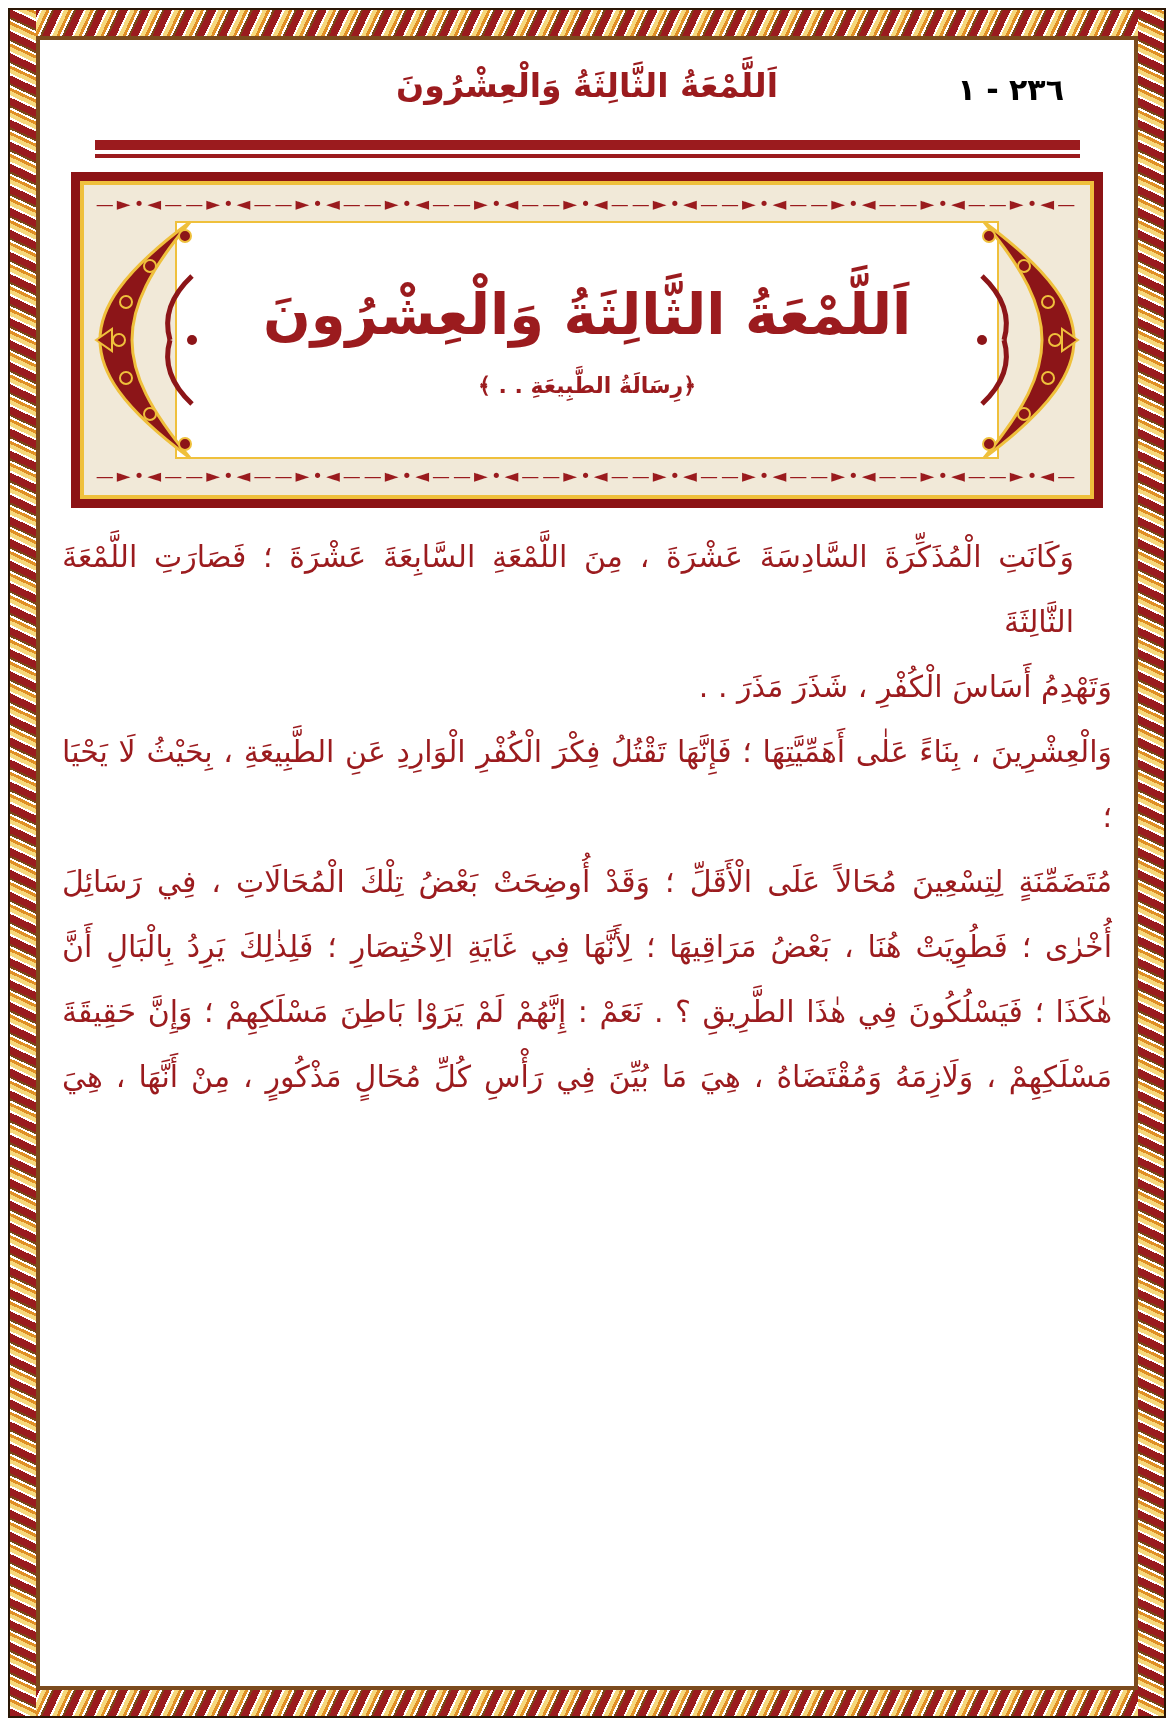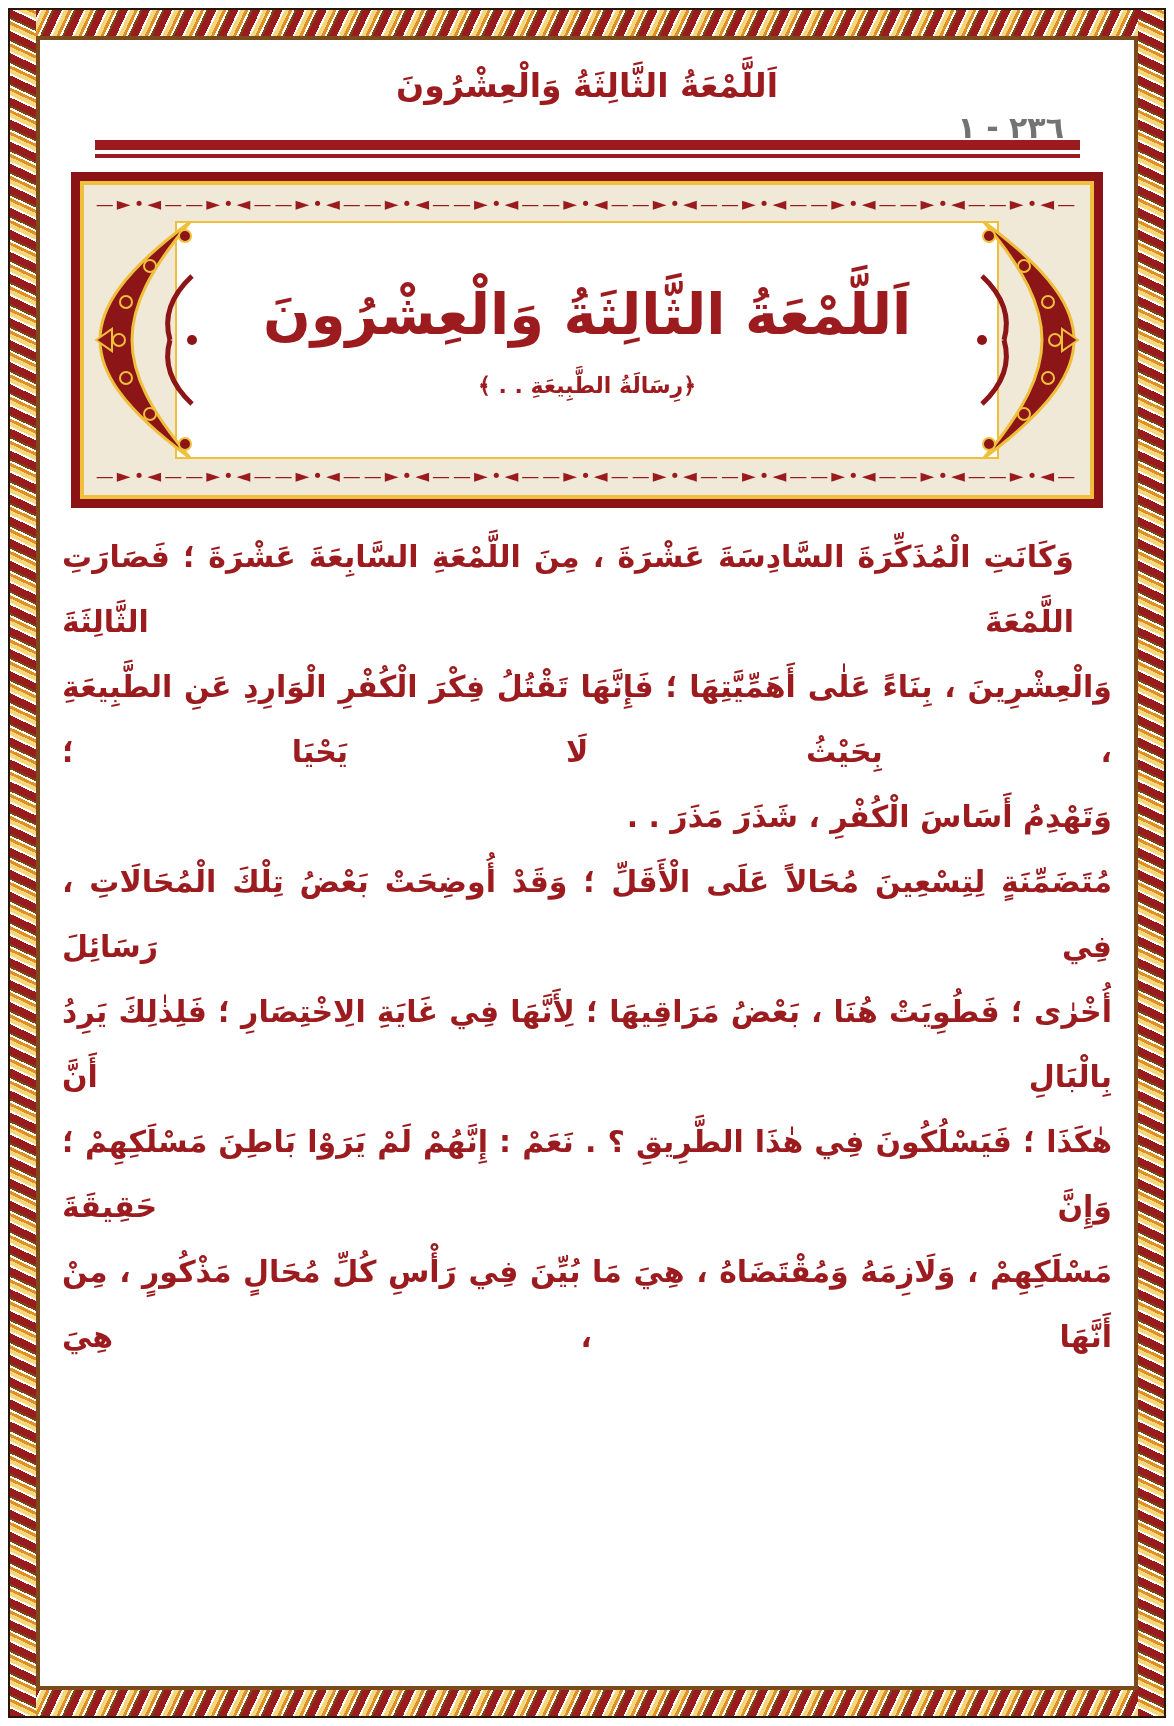--- a/index.html
+++ b/index.html
@@ -23,21 +23,21 @@
   .chain.right{right:10px;top:10px;bottom:10px;width:26px;}
   .inner-line{position:absolute;inset:36px;border:4px solid #7b4b1d;pointer-events:none;}
 
   .content{position:absolute;inset:44px 58px;z-index:2;}
 
   
   .pageheader{position:relative;height:66px;margin-top:18px;}
   .chapter-header{position:absolute;left:0;right:0;top:4px;text-align:center;
     font-size:33px;font-weight:bold;color:#9b1b1e;direction:rtl;}
   .page-number{position:absolute;right:52px;top:10px;font-size:30px;
-    font-weight:bold;color:#737373;direction:rtl;margin-top:38px;}
+    font-weight:bold;color:#000000;direction:rtl;}
   .double-rule{margin:12px auto 0;width:985px;height:4px;
     border-top:10px solid #9b1b1e;border-bottom:4px solid #9b1b1e;}
 
   
   .title-box{margin:14px auto 0;width:1014px;height:318px;background:#f1e9d8;
     border:9px solid #8c1315;box-shadow:inset 0 0 0 4px #efc03c;position:relative;}
   .arrow-band{position:absolute;left:8px;right:8px;height:30px;overflow:hidden;text-align:center;}
   .arrow-band.top{top:8px;}
   .arrow-band.bottom{bottom:8px;}
   .arrow-band::before{
@@ -47,21 +47,21 @@
     border:2px solid #efc03c;display:flex;flex-direction:column;align-items:center;
     justify-content:center;gap:26px;}
   .tb-title{font-size:56px;font-weight:bold;color:#9b1b1e;direction:rtl;white-space:nowrap;}
   .tb-subtitle{font-size:22px;font-weight:bold;color:#9b1b1e;direction:rtl;}
   .ornament{position:absolute;top:50%;width:132px;height:252px;z-index:3;}
   .ornament.left{left:8px;transform:translateY(-50%);}
   .ornament.right{right:8px;transform:translateY(-50%) scaleX(-1);}
 
   
   main{margin:16px 4px 0;direction:rtl;}
-  .bline{font-size:30px;font-weight:bold;color:#9b1b1e;line-height:65px;
+  .bline{font-size:30px;font-weight:normal;color:#9b1b1e;line-height:65px;
     text-align:justify;text-align-last:justify;}
   .bline.indent{padding-right:38px;}
   .bline.end{text-align:right;text-align-last:right;}
 </style>
 </head>
 <body>
 
 <div class="page">
   <div class="outer-edge"></div>
   <div class="chain top"></div>
@@ -113,22 +113,22 @@
         <circle cx="62" cy="200" r="6" fill="#8c1518" stroke="#efc03c" stroke-width="2"></circle>
         <circle cx="97" cy="230" r="6" fill="#8c1518" stroke="#efc03c" stroke-width="2"></circle>
         <path d="M104,62 Q72,92 82,126" fill="none" stroke="#8c1518" stroke-width="5"></path>
         <path d="M104,190 Q72,160 82,126" fill="none" stroke="#8c1518" stroke-width="5"></path>
         <circle cx="104" cy="126" r="5" fill="#8c1518"></circle>
       </svg>
     </div>
 
     <main>
       <div class="bline indent">وَكَانَتِ الْمُذَكِّرَةَ السَّادِسَةَ عَشْرَةَ ، مِنَ اللَّمْعَةِ السَّابِعَةَ عَشْرَةَ ؛ فَصَارَتِ اللَّمْعَةَ الثَّالِثَةَ</div>
+      <div class="bline end">وَتَهْدِمُ أَسَاسَ الْكُفْرِ ، شَذَرَ مَذَرَ . .</div>
       <div class="bline">وَالْعِشْرِينَ ، بِنَاءً عَلٰى أَهَمِّيَّتِهَا ؛ فَإِنَّهَا تَقْتُلُ فِكْرَ الْكُفْرِ الْوَارِدِ عَنِ الطَّبِيعَةِ ، بِحَيْثُ لَا يَحْيَا ؛</div>
-      <div class="bline end">وَتَهْدِمُ أَسَاسَ الْكُفْرِ ، شَذَرَ مَذَرَ . .</div>
       <div class="bline">مُتَضَمِّنَةٍ لِتِسْعِينَ مُحَالاً عَلَى الْأَقَلِّ ؛ وَقَدْ أُوضِحَتْ بَعْضُ تِلْكَ الْمُحَالَاتِ ، فِي رَسَائِلَ</div>
       <div class="bline">أُخْرٰى ؛ فَطُوِيَتْ هُنَا ، بَعْضُ مَرَاقِيهَا ؛ لِأَنَّهَا فِي غَايَةِ الِاخْتِصَارِ ؛ فَلِذٰلِكَ يَرِدُ بِالْبَالِ أَنَّ</div>
       <div class="bline">هٰكَذَا ؛ فَيَسْلُكُونَ فِي هٰذَا الطَّرِيقِ ؟ . نَعَمْ : إِنَّهُمْ لَمْ يَرَوْا بَاطِنَ مَسْلَكِهِمْ ؛ وَإِنَّ حَقِيقَةَ</div>
       <div class="bline">مَسْلَكِهِمْ ، وَلَازِمَهُ وَمُقْتَضَاهُ ، هِيَ مَا بُيِّنَ فِي رَأْسِ كُلِّ مُحَالٍ مَذْكُورٍ ، مِنْ أَنَّهَا ، هِيَ</div>
 
     </main>
 
   </div>
 </div>
 

